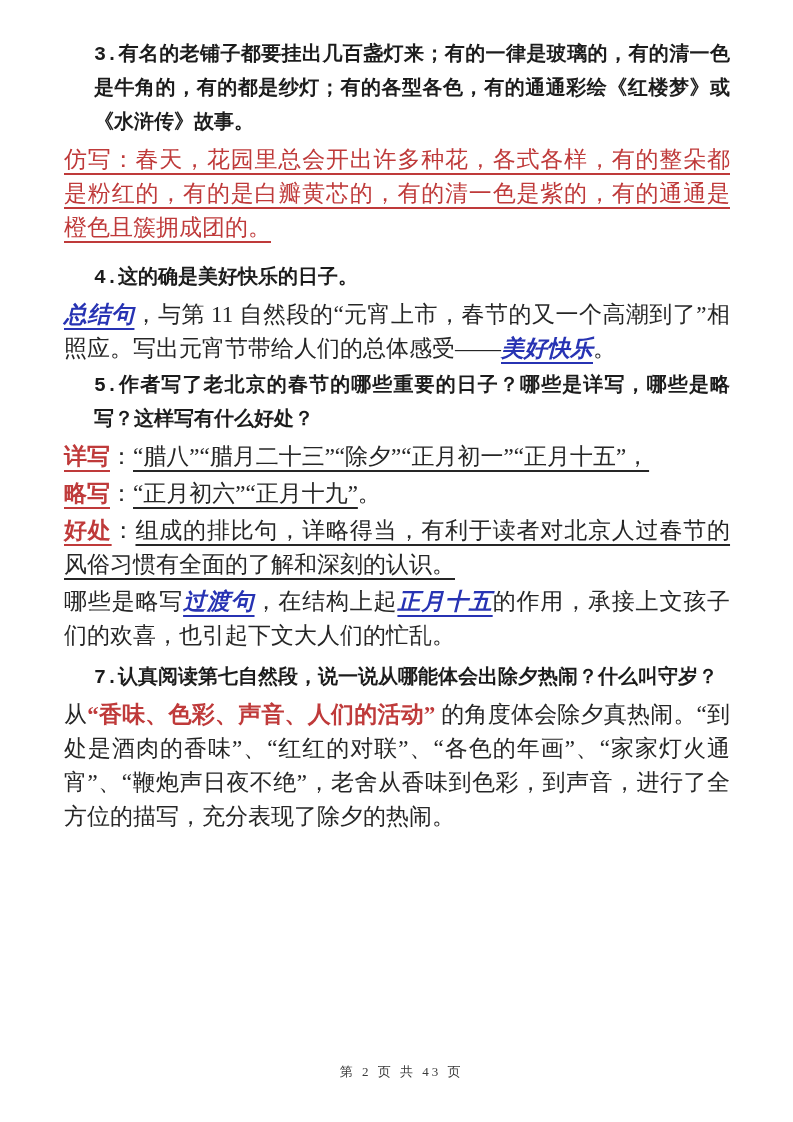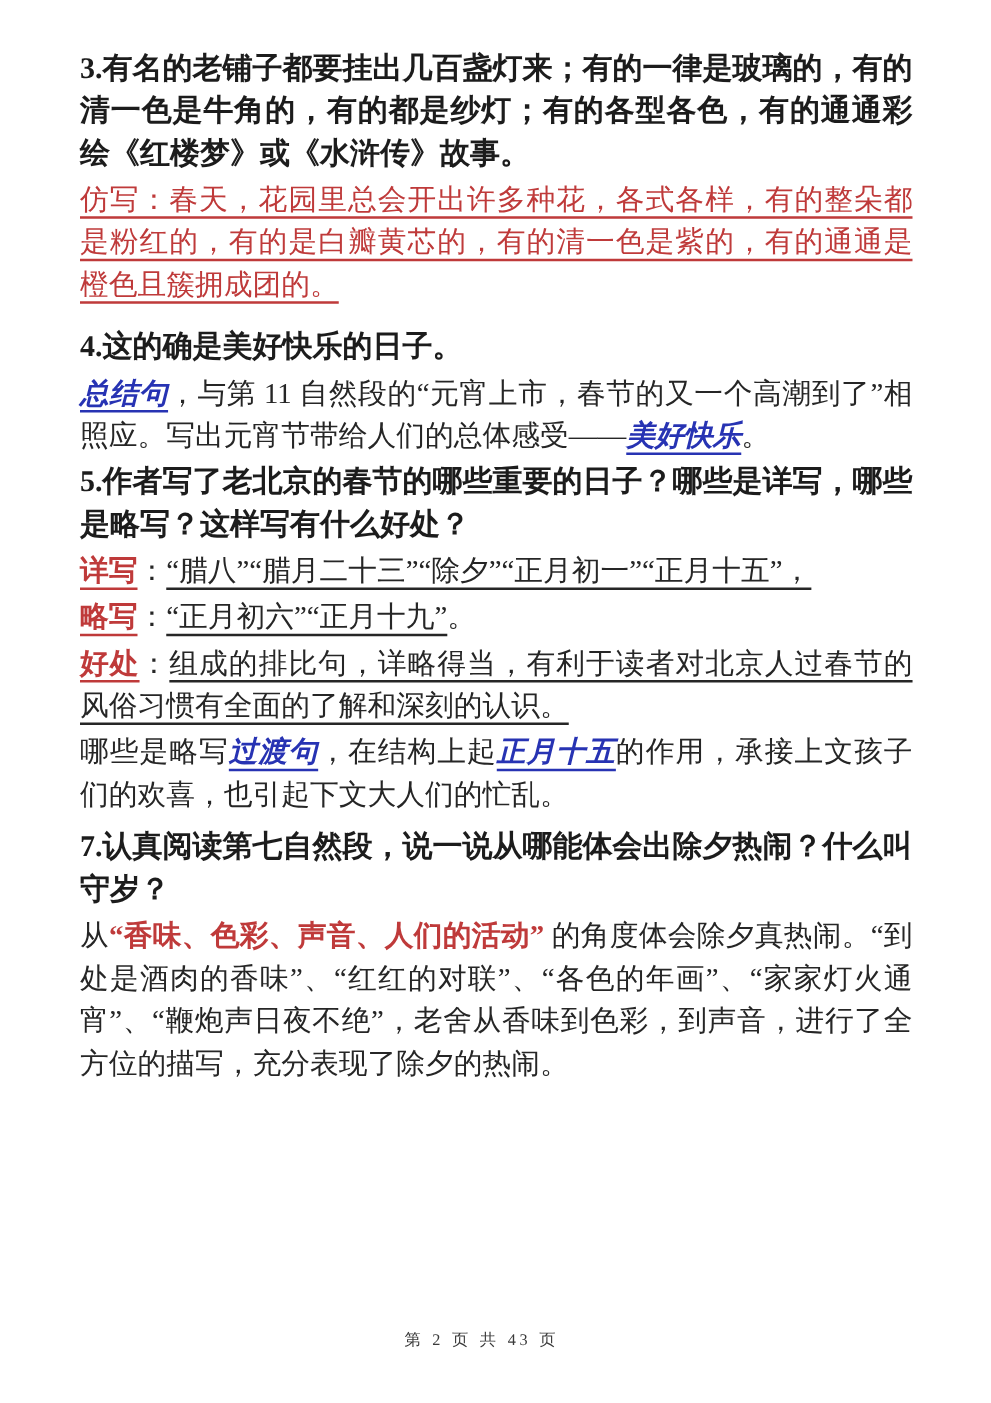--- a/index.html
+++ b/index.html
@@ -22,24 +22,25 @@
   }
   p {
     margin: 0 0 3px 0;
     font-size: 23px;
     line-height: 34px;
     color: #262626;
     text-align: justify;
   }
   
   .q {
-    font-family: Liberation Serif, serif;
+    font-family: Liberation Mono, monospace;
     font-weight: 600;
-    font-size: 24px;
+    font-size: 20px;
     color: #1c1c1c;
+    margin-left: 30px;
   }
   
   .ans {
     font-family: "Liberation Serif", serif;
   }
   .gap-top { margin-top: 16px; }
   .gap-top-sm { margin-top: 8px; }
 
   span { text-underline-offset: 6px; text-decoration-thickness: 1.7px; }
 
@@ -60,21 +61,21 @@
     color: var(--blue);
     font-weight: bold;
     font-style: italic;
     text-decoration: underline;
   }
   .black-u {
     text-decoration: underline;
   }
   .footer {
     position: absolute;
-    left: 0;
+    left: 16px;
     width: 771px;
     top: 1063px;
     text-align: center;
     font-size: 13px;
     letter-spacing: 3px;
     color: #3a3a3a;
     font-family: "Liberation Serif", serif;
   }
 </style>
 </head>

